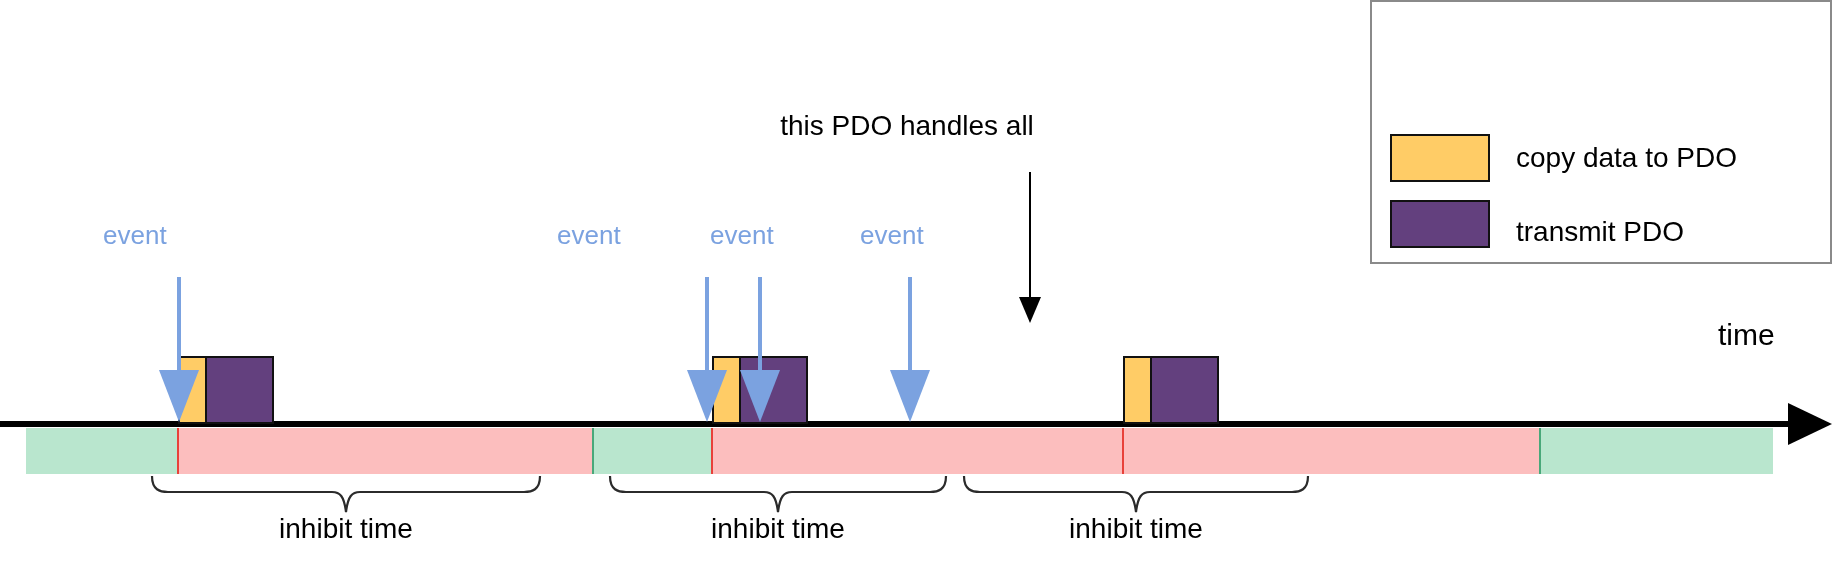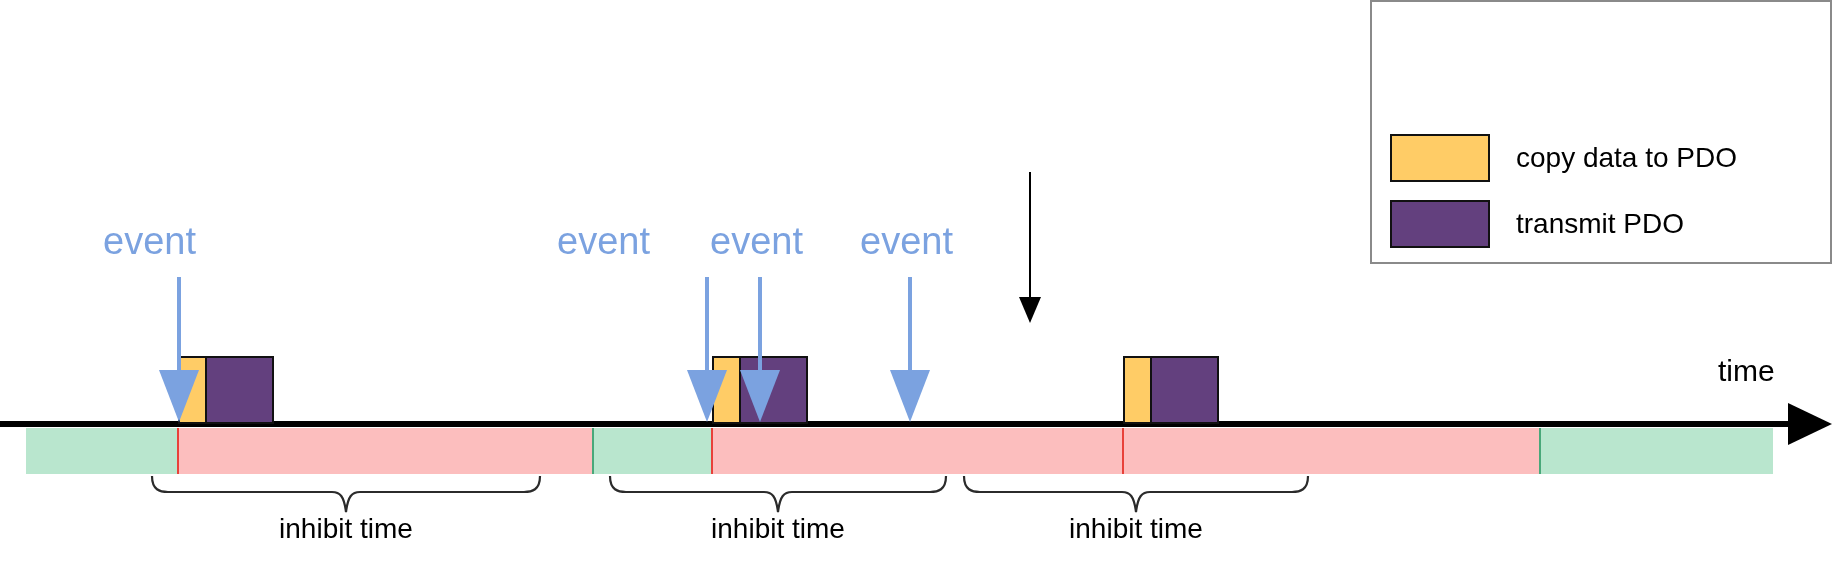--- a/index.html
+++ b/index.html
@@ -11,29 +11,29 @@
   .band-green{background:#b9e6ce;}
   .band-pink{background:#fcbebe;}
   .band-div{position:absolute;top:428px;height:46px;width:2px;background:#e8413a;}
   .band-div.green-edge{background:#49a87a;}
 
   
   .axis-line{position:absolute;left:0;top:421px;height:6px;background:#000;}
   .axis-head{position:absolute;top:403px;width:0;height:0;
              border-top:21px solid transparent;border-bottom:21px solid transparent;
              border-left:44px solid #000;}
-  .axis-label{position:absolute;font-size:30px;color:#000;white-space:nowrap;margin-top:36px;}
+  .axis-label{position:absolute;font-size:30px;color:#000;white-space:nowrap;}
 
   
   .pdo-box{position:absolute;box-sizing:border-box;border:2px solid #111;}
   .box-copy{background:#ffcc66;}
   .box-tx{background:#63407e;}
 
   
-  .ev-label{position:absolute;font-size:38px;color:#7ba2e0;white-space:nowrap;}
+  .ev-label{position:absolute;font-size:26px;color:#7ba2e0;white-space:nowrap;}
   .ev-stem{position:absolute;width:4px;background:#7ba2e0;}
   .ev-head{position:absolute;width:0;height:0;
            border-left:20px solid transparent;border-right:20px solid transparent;
            border-top:52px solid #7ba2e0;}
 
   
   .anno-text{position:absolute;font-size:28px;color:#000;line-height:1.26;text-align:center;white-space:nowrap;}
   .anno-stem{position:absolute;width:2px;background:#000;}
   .anno-head{position:absolute;width:0;height:0;
              border-left:11px solid transparent;border-right:11px solid transparent;
@@ -94,20 +94,21 @@
 
   <div class="ev-label" style="left:710px;top:220px;">event</div>
   <div class="ev-stem" style="left:758px;top:277px;height:96px;"></div>
   <div class="ev-head" style="left:740px;top:370px;"></div>
 
   <div class="ev-label" style="left:860px;top:220px;">event</div>
   <div class="ev-stem" style="left:908px;top:277px;height:96px;"></div>
   <div class="ev-head" style="left:890px;top:370px;"></div>
 
   <div class="anno-text" style="left:778px;top:108px;width:258px;">
+    <div>this PDO handles all</div>
   </div>
   <div class="anno-stem" style="left:1029px;top:172px;height:128px;"></div>
   <div class="anno-head" style="left:1019px;top:297px;"></div>
 
   <div class="brace" style="left:150px;top:474px;">
     <svg width="392" height="40" viewBox="0 0 392 40">
       <path d="M2,2 C2,16 10,18 18,18 L182,18 C190,18 194,22 196,38 C198,22 202,18 210,18 L374,18 C382,18 390,16 390,2" fill="none" stroke="#2b2b2b" stroke-width="2.2"></path>
     </svg>
   </div>
   <div class="brace-label" style="left:196px;top:513px;width:300px;">inhibit time</div>
@@ -124,19 +125,19 @@
       <path d="M2,2 C2,16 10,18 18,18 L160,18 C168,18 172,22 174,38 C176,22 180,18 188,18 L330,18 C338,18 346,16 346,2" fill="none" stroke="#2b2b2b" stroke-width="2.2"></path>
     </svg>
   </div>
   <div class="brace-label" style="left:986px;top:513px;width:300px;">inhibit time</div>
 
   <div id="legend">
     <div class="lg-row" style="top:132px;">
       <span class="lg-sw bordered" style="background:#ffcc66;"></span>
       <span class="lg-txt">copy data to PDO</span>
     </div>
-    <div class="lg-row" style="top:198px;">
+    <div class="lg-row" style="top:198px;align-items:flex-end;">
       <span class="lg-sw bordered" style="background:#63407e;"></span>
       <span class="lg-txt">transmit PDO</span>
     </div>
   </div>
 
 </div>
 
 </body></html>

